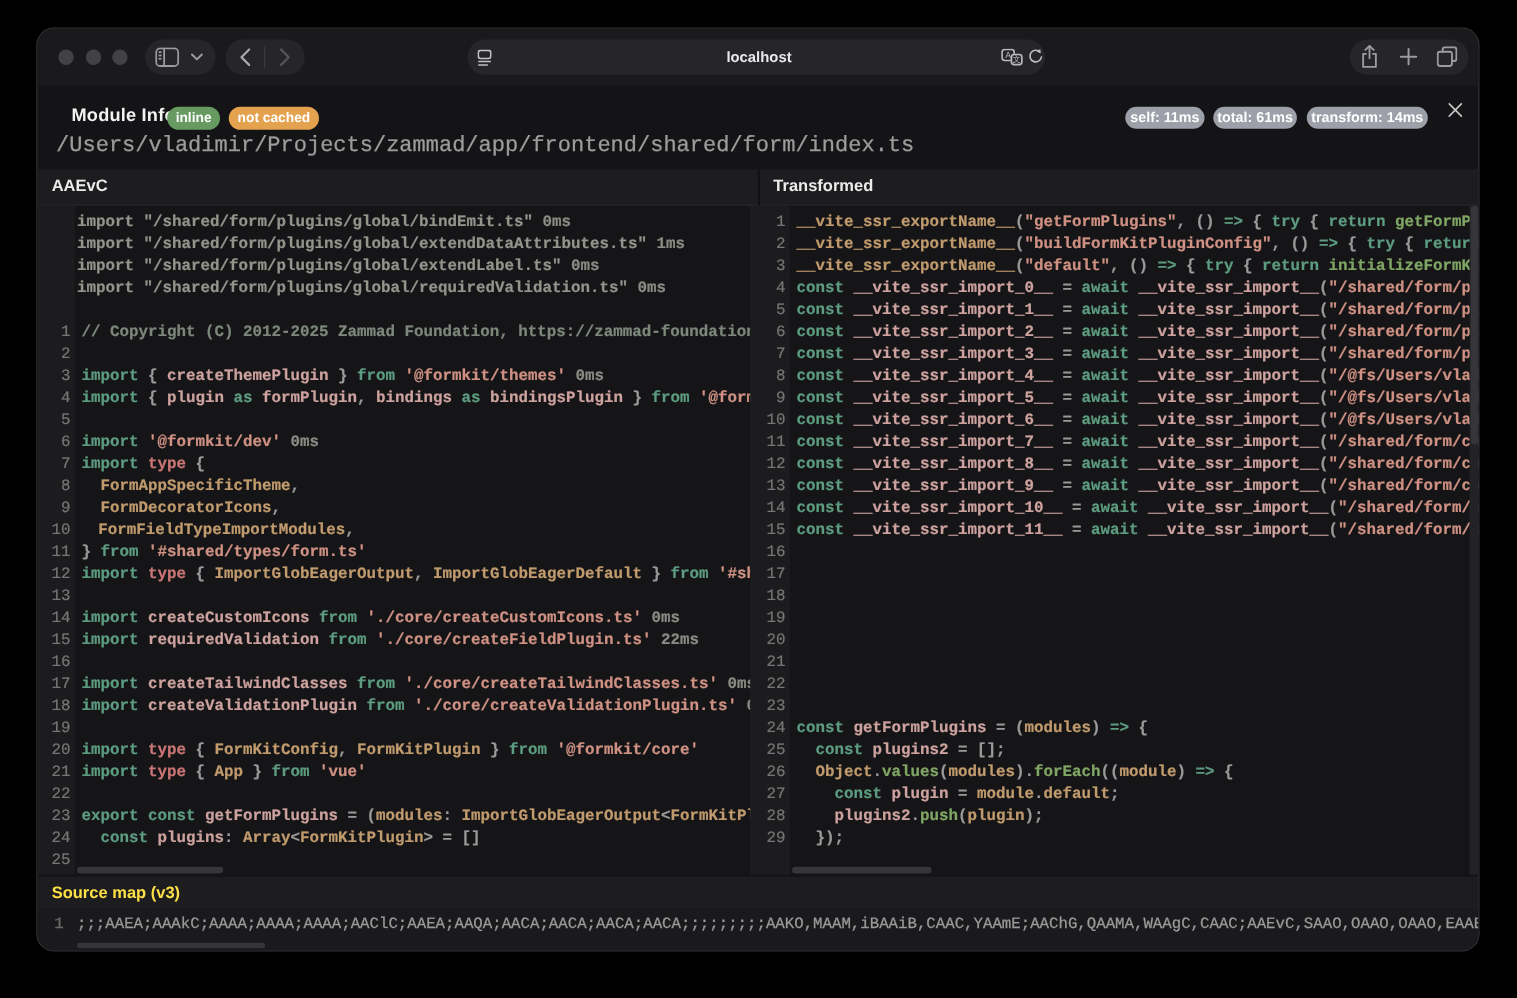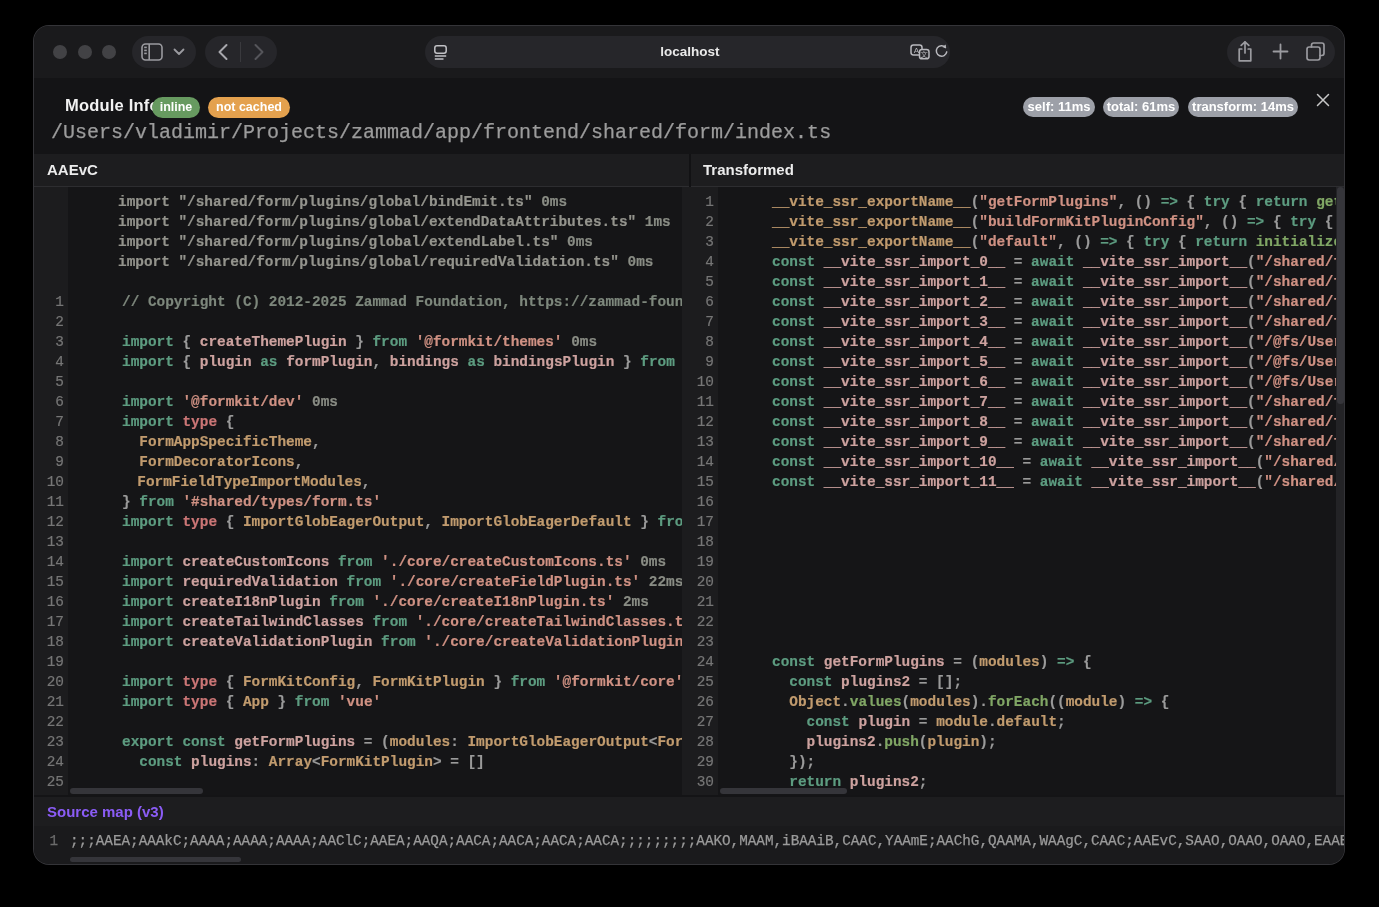--- a/index.html
+++ b/index.html
@@ -19,29 +19,29 @@
            font-size:13px; font-weight:bold; line-height:20px; text-align:center; }
   .path { position:absolute; left:17px; top:95px; font-family:"Liberation Mono",monospace; font-size:20px; color:#9c9c9c; -webkit-text-stroke:0.25px; }
   
   .phead { position:absolute; left:0; top:128px; width:100%; height:33px; background:#1d1d1f; border-bottom:1px solid #2d2d30; }
   .phead .ttl { position:absolute; top:0; line-height:32px; font-size:15px; font-weight:bold; color:#ececec; }
   .code { position:absolute; top:161px; height:608px; overflow:hidden;
           font-family:"Liberation Mono",monospace; font-size:14.4px; line-height:20px;
           background:transparent; color:#dbd7ca; -webkit-text-stroke:0.2px; font-weight:bold; }
   .code .ln { height:20px; display:flex; }
   .code .ln b  { flex:none; font-weight:normal; color:#767676; text-align:right; display:block; }
-  .code .ln span { display:block; white-space:pre;margin-left:48px; }
+  .code .ln span { display:block; white-space:pre; }
   .code i { font-style:normal; }
   i.k{color:#5d9c80} i.f{color:#80a665} i.r{color:#cda29f} i.y{color:#c19b6e}
   i.s{color:#cf9183} i.t{color:#cb7676} i.p{color:#9a9a9a} i.c{color:#7d877c}
   i.m{color:#898c84} i.g{color:#94948d}
   .sb { position:absolute; border-radius:3.5px; background:#35353a; }
   
   .mapbar { position:absolute; left:0; top:771px; width:100%; height:29px; background:#1d1d1f; }
-  .mapbar .ttl { position:absolute; left:13px; top:0; line-height:29px; font-size:15px; font-weight:bold; color:#8b5cf6; }
+  .mapbar .ttl { position:absolute; left:13px; top:0; line-height:29px; font-size:15px; font-weight:bold; color:#fde047; }
   .maparea { position:absolute; left:0; top:800px; width:100%; height:38px; background:#1a1a1c;
             font-family:"Liberation Mono",monospace; font-size:14.3px; color:#9a9a9a; -webkit-text-stroke:0.25px; overflow:hidden; }
 </style></head>
 <body>
 <div class="win">
   <div class="tb">
     <div class="dot" style="left:19px"></div>
     <div class="dot" style="left:44px"></div>
     <div class="dot" style="left:68px"></div>
     <div class="pill" style="left:98px; width:64px"></div>
@@ -196,21 +196,20 @@
       <div class="ln">
         <b style="width:30px">14</b>
         <span style="padding-left:10px"><i class="k">import</i> <i class="r">createCustomIcons</i> <i class="k">from</i> <i class="s">'./core/createCustomIcons.ts'</i> <i class="m">0ms</i></span>
       </div>
       <div class="ln">
         <b style="width:30px">15</b>
         <span style="padding-left:10px"><i class="k">import</i> <i class="r">requiredValidation</i> <i class="k">from</i> <i class="s">'./core/createFieldPlugin.ts'</i> <i class="m">22ms</i></span>
       </div>
       <div class="ln">
         <b style="width:30px">16</b>
-        <span style="padding-left:10px"><i class="k">import</i> <i class="r">createI18nPlugin</i> <i class="k">from</i> <i class="s">'./core/createI18nPlugin.ts'</i> <i class="m">2ms</i></span>
       </div>
       <div class="ln">
         <b style="width:30px">17</b>
         <span style="padding-left:10px"><i class="k">import</i> <i class="r">createTailwindClasses</i> <i class="k">from</i> <i class="s">'./core/createTailwindClasses.ts'</i> <i class="m">0ms</i></span>
       </div>
       <div class="ln">
         <b style="width:30px">18</b>
         <span style="padding-left:10px"><i class="k">import</i> <i class="r">createValidationPlugin</i> <i class="k">from</i> <i class="s">'./core/createValidationPlugin.ts'</i> <i class="m">0ms</i></span>
       </div>
       <div class="ln">
@@ -353,24 +352,20 @@
         <b style="width:24px">27</b>
         <span style="padding-left:10px">    <i class="k">const</i> <i class="r">plugin</i><i class="p"> = </i><i class="y">module</i><i class="p">.</i><i class="y">default</i><i class="p">;</i></span>
       </div>
       <div class="ln">
         <b style="width:24px">28</b>
         <span style="padding-left:10px">    <i class="r">plugins2</i><i class="p">.</i><i class="f">push</i><i class="p">(</i><i class="y">plugin</i><i class="p">);</i></span>
       </div>
       <div class="ln">
         <b style="width:24px">29</b>
         <span style="padding-left:10px">  <i class="p">});</i></span>
-      </div>
-      <div class="ln">
-        <b style="width:24px">30</b>
-        <span style="padding-left:10px">  <i class="k">return</i> <i class="r">plugins2</i><i class="p">;</i></span>
       </div>
   </div>
 
   <div class="sb" style="left:36px;  top:761.5px; width:133px; height:6.5px"></div>
   <div class="sb" style="left:686px; top:761.5px; width:127px; height:6.5px"></div>
   <div style="position:absolute; left:1302px; top:161px; width:8px; height:608px; background:#232326"></div>
   <div class="sb" style="left:1302.5px; top:161px; width:7px; height:217px; border-radius:3.5px;"></div>
 
   <div class="mapbar">
       <div class="ttl">Source map (v3)</div>

